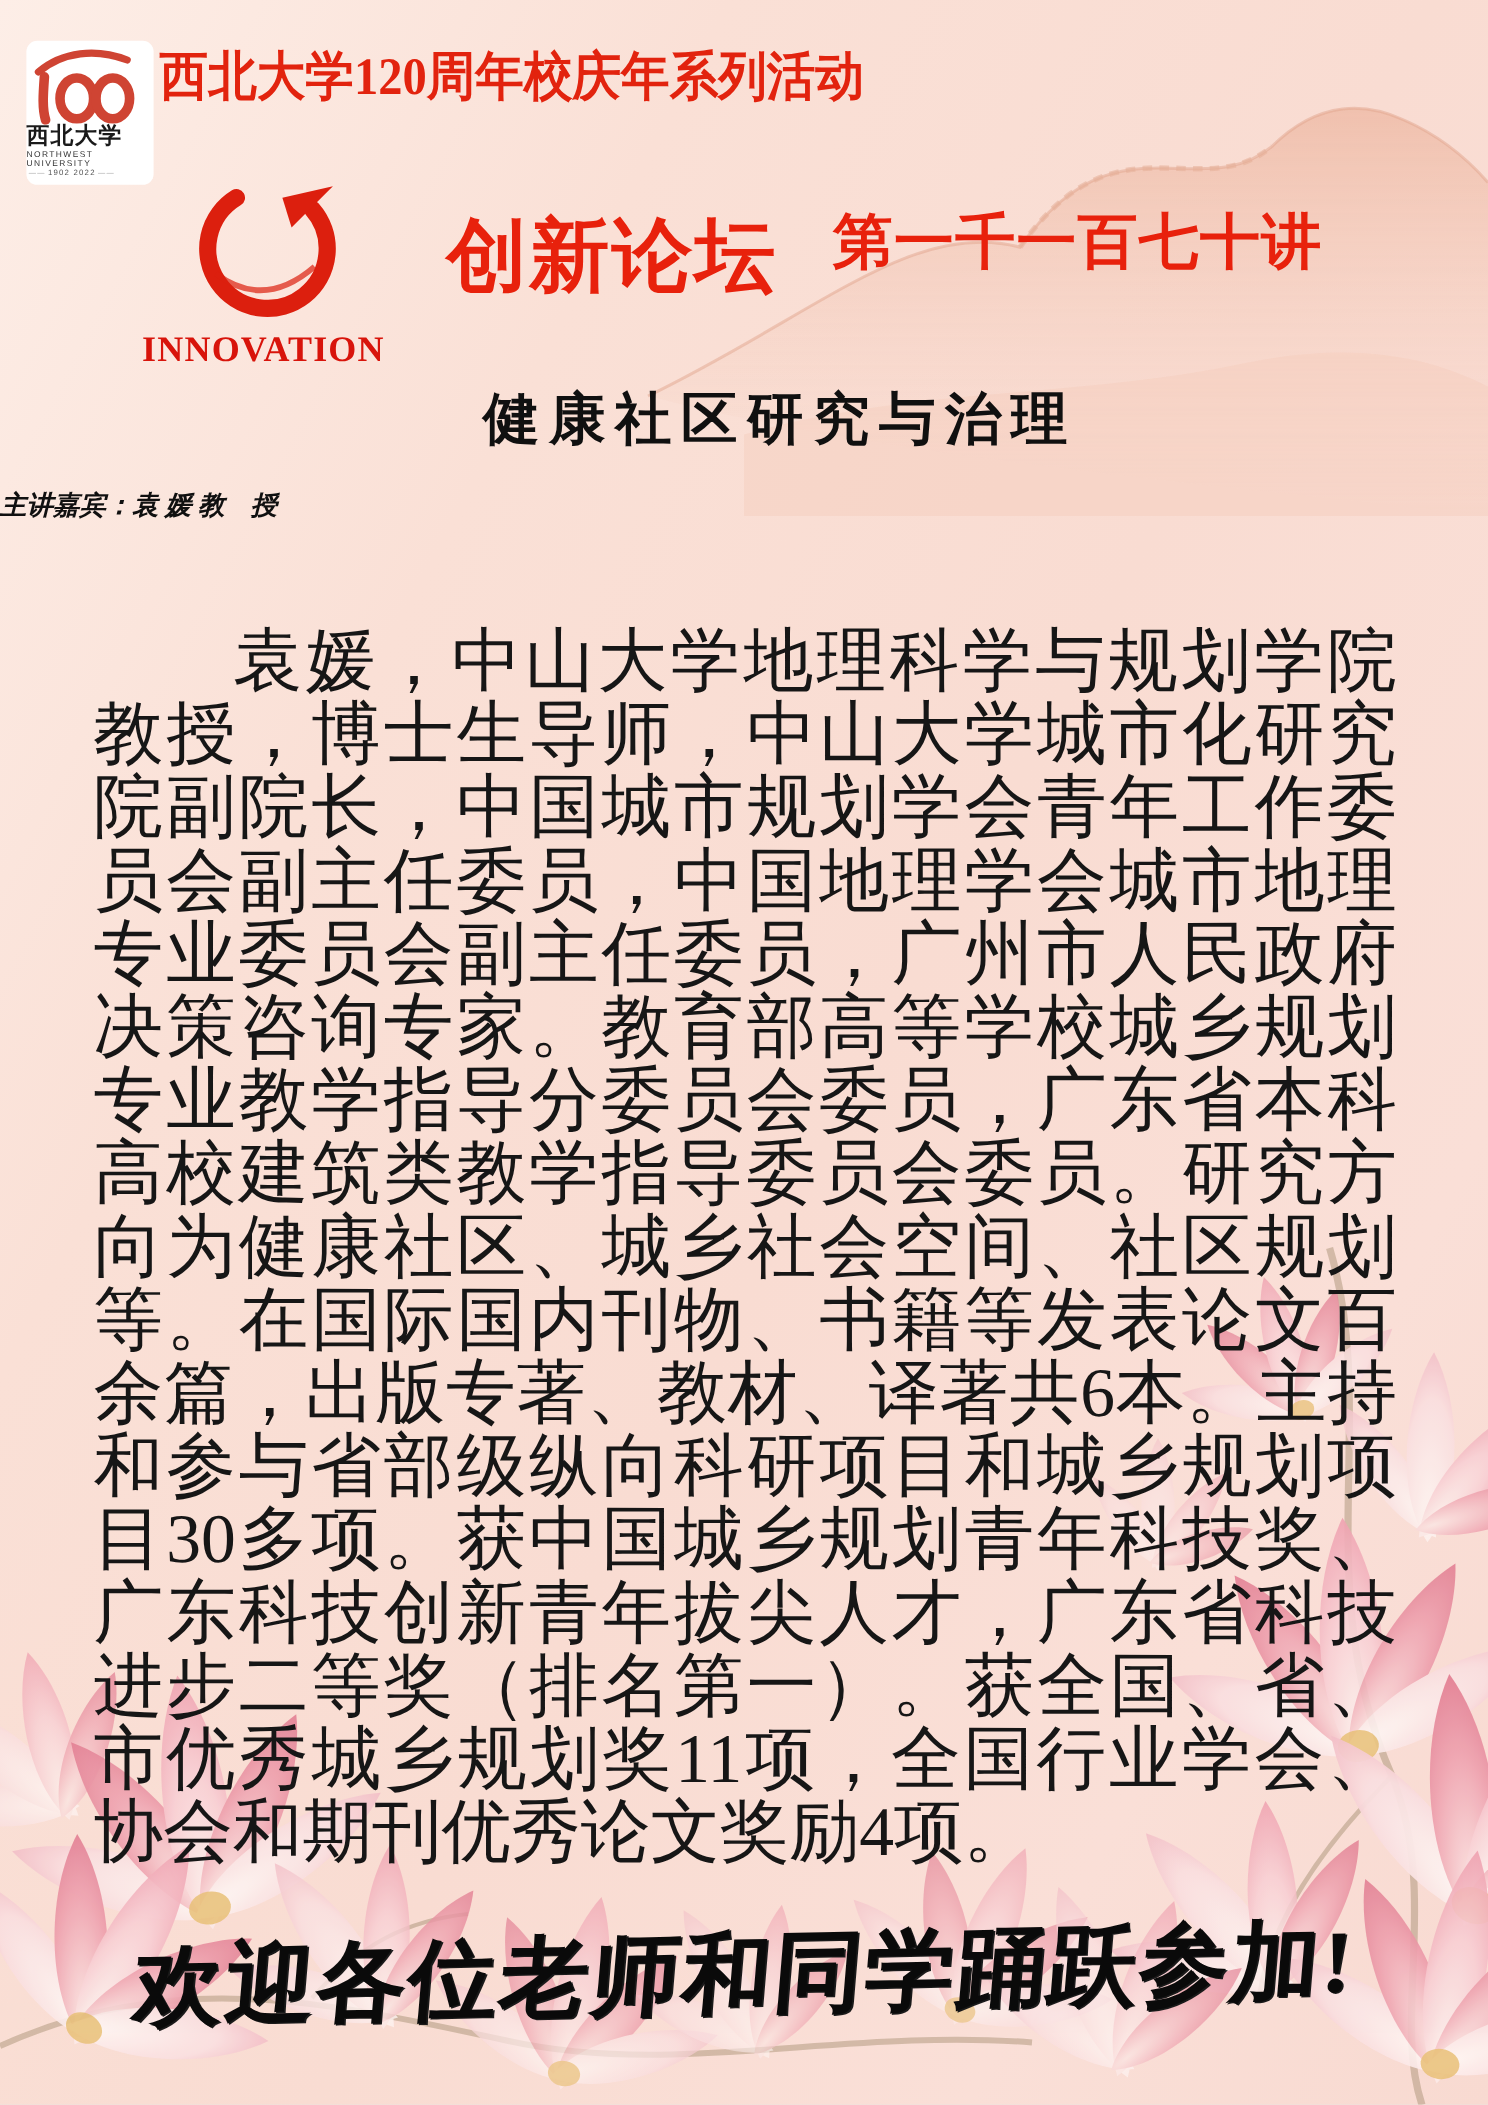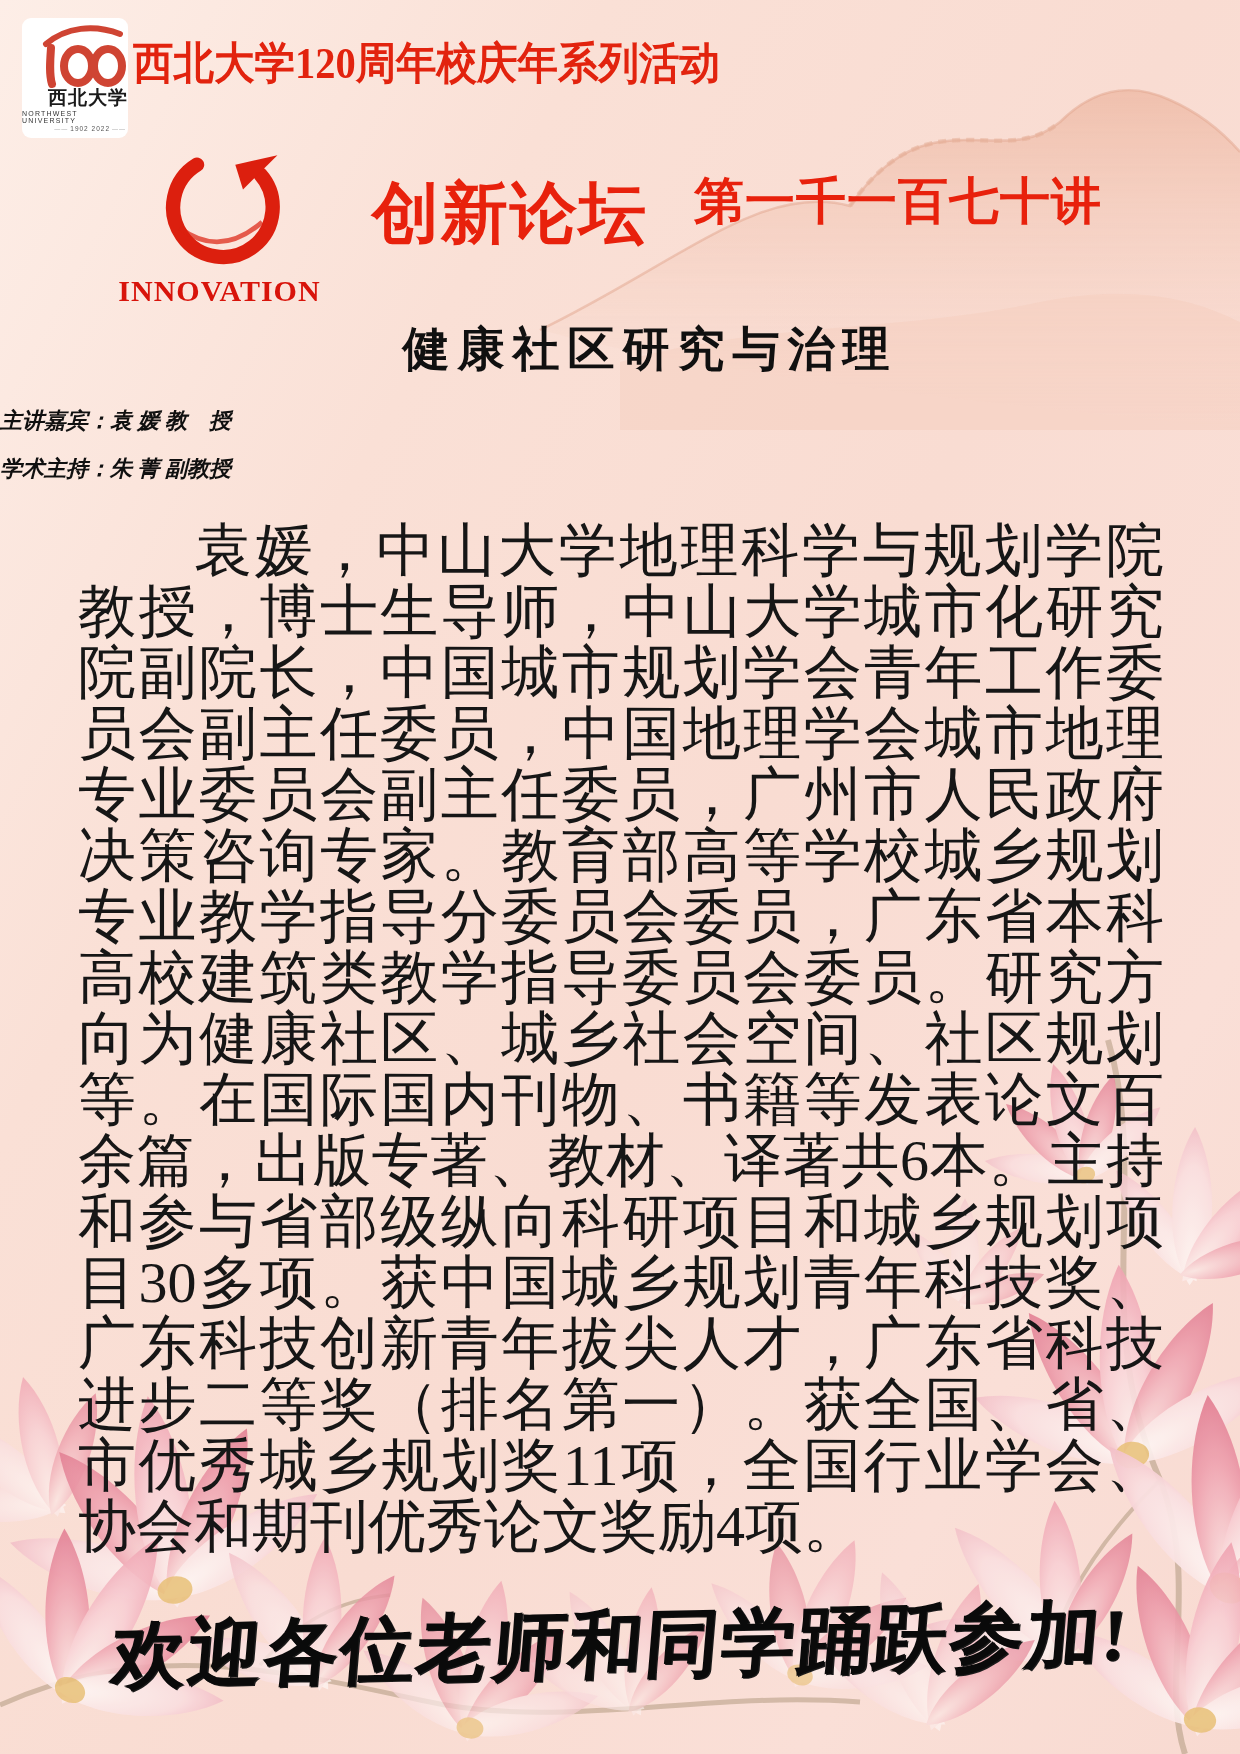--- a/index.html
+++ b/index.html
@@ -4,22 +4,22 @@
 <style>
   html,body{margin:0;padding:0;background:#e8e4e0;}
   .poster{
     position:relative;width:1240px;height:1754px;margin:0 auto;overflow:hidden;
     background:linear-gradient(118deg,#fdeee7 0%,#fae0d6 28%,#f9dcd2 55%,#fadfd7 80%,#f8dad1 100%);
     font-family:"Liberation Serif",serif;color:#141414;
   }
   .bg-art{position:absolute;left:0;top:0;width:1240px;height:1754px;z-index:0;}
   .layer{position:absolute;z-index:2;}
   
-  .uni-logo{left:22px;top:18px;width:106px;height:120px;background:#ffffff;border-radius:9px;
-    display:flex;flex-direction:column;align-items:flex-end;justify-content:flex-start;padding-top:4px;box-sizing:border-box;}
+  .uni-logo{left:22px;top:34px;width:106px;height:120px;background:#ffffff;border-radius:9px;
+    display:flex;flex-direction:column;align-items:flex-start;justify-content:flex-start;padding-top:4px;box-sizing:border-box;}
   .uni-logo .cn{font-size:19px;font-weight:bold;letter-spacing:1px;color:#1a1a1a;line-height:20px;font-family:"Liberation Serif",serif;}
   .uni-logo .en{font-size:7px;letter-spacing:1.2px;color:#333;margin-top:2px;font-family:"Liberation Sans",sans-serif;}
   .uni-logo .yrs{font-size:6.5px;letter-spacing:1px;color:#555;margin-top:1px;font-family:"Liberation Sans",sans-serif;}
   .uni-logo .yrs::before,.uni-logo .yrs::after{content:"——";font-size:6px;color:#999;margin:0 2px;}
   
   .series-title{left:133px;top:34px;font-size:44px;font-weight:bold;color:#e2230e;
     letter-spacing:0px;transform:scaleX(.92);transform-origin:left top;white-space:nowrap;
     font-family:"Liberation Serif",serif;}
   
   .innovation{left:112px;top:136px;width:215px;text-align:center;}
@@ -145,20 +145,19 @@
   </div>
 
   <div class="layer forum-row">
     <span class="forum-name">创新论坛</span>
     <span class="forum-number">第一千一百七十讲</span>
   </div>
 
   <div class="layer lecture-title">健康社区研究与治理</div>
 
   <div class="layer speaker-line speaker-1"><span>主讲嘉宾：</span><span>袁 媛 教　授</span></div>
-  <div class="layer speaker-line speaker-2"><span>学术主持：</span><span>朱 菁 副教授</span></div>
 
   <div class="layer bio">袁媛，中山大学地理科学与规划学院教授，博士生导师，中山大学城市化研究院副院长，中国城市规划学会青年工作委员会副主任委员，中国地理学会城市地理专业委员会副主任委员，广州市人民政府决策咨询专家。教育部高等学校城乡规划专业教学指导分委员会委员，广东省本科高校建筑类教学指导委员会委员。研究方向为健康社区、城乡社会空间、社区规划等。在国际国内刊物、书籍等发表论文百余篇，出版专著、教材、译著共6本。主持和参与省部级纵向科研项目和城乡规划项目30多项。获中国城乡规划青年科技奖、广东科技创新青年拔尖人才，广东省科技进步二等奖（排名第一）。获全国、省、市优秀城乡规划奖11项，全国行业学会、协会和期刊优秀论文奖励4项。</div>
 
 
   <div class="layer welcome">欢迎各位老师和同学踊跃参加!</div>
 
 </div>
 
 </body></html>

